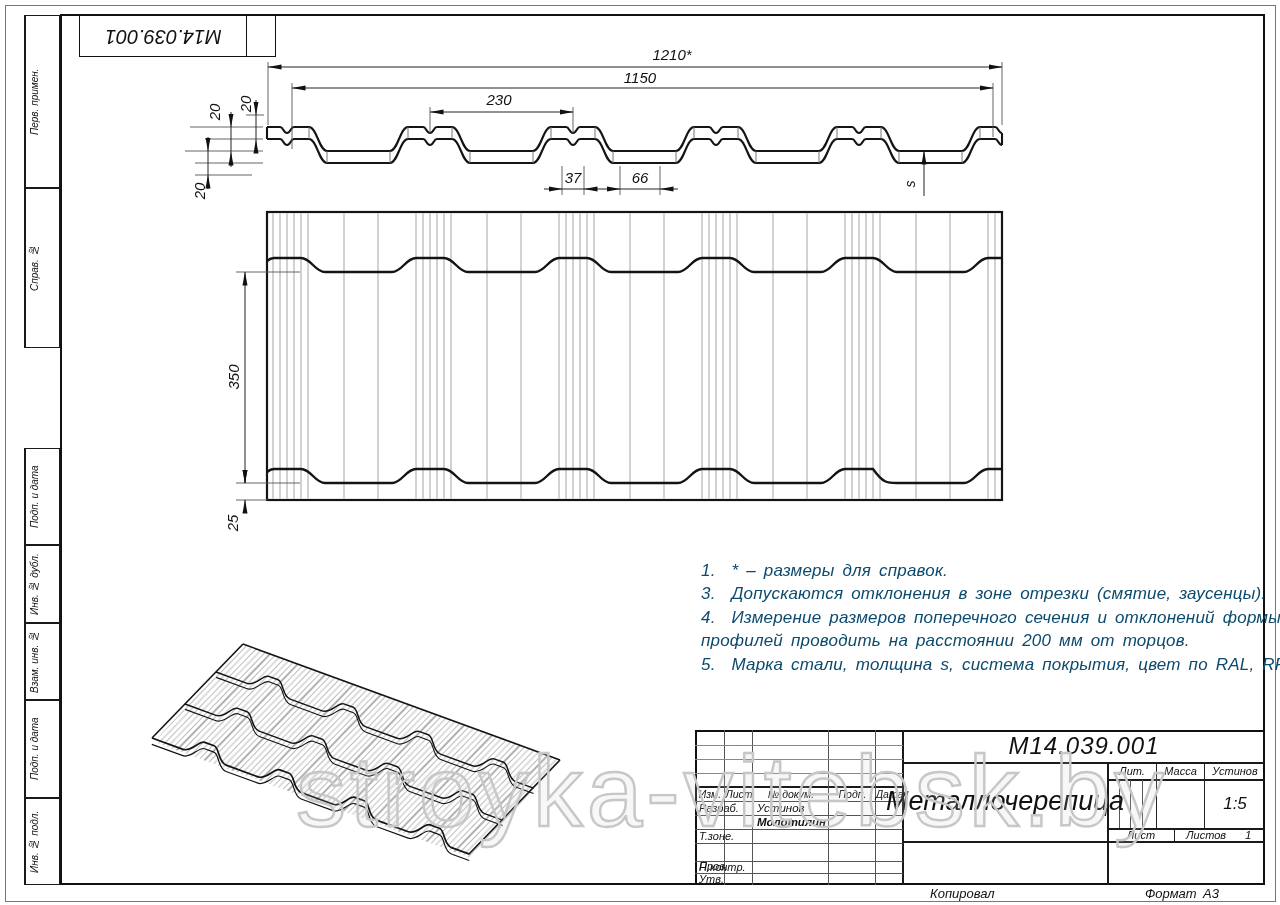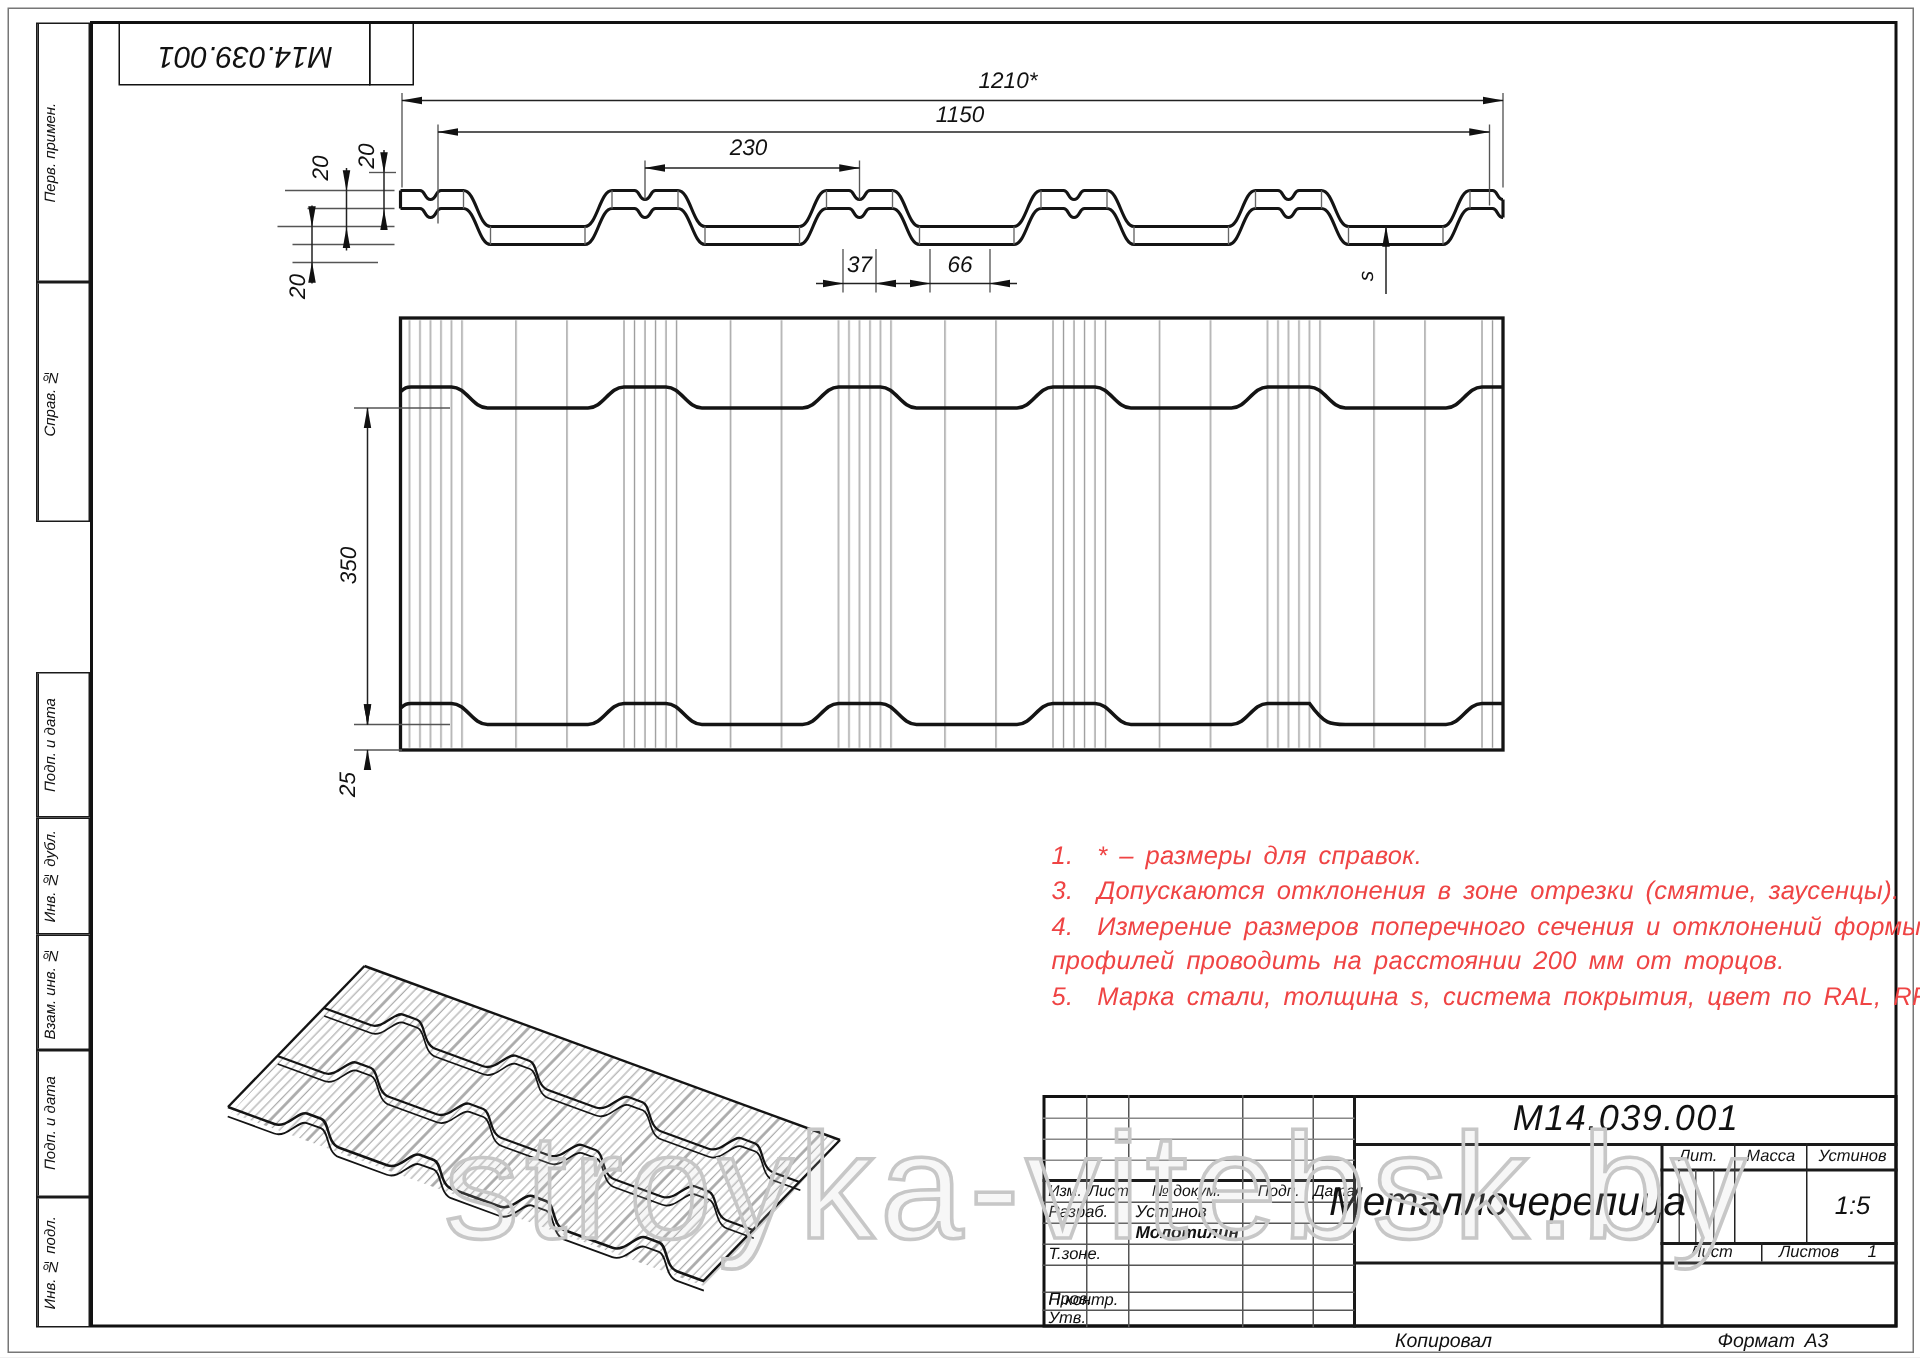--- a/index.html
+++ b/index.html
@@ -6,21 +6,21 @@
   .sheet{position:relative;width:1280px;height:905px;background:#ffffff;overflow:hidden;
          font-family:"Liberation Sans","DejaVu Sans",sans-serif;color:#111;}
   .abs{position:absolute;}
   .ln{position:absolute;background:#1a1a1a;}
   .lt{position:absolute;background:#555;}
   .it{font-style:italic;}
   .dim{position:absolute;font-style:italic;font-size:15px;white-space:nowrap;
        transform:translate(-50%,-50%);color:#111;}
   .dim.rot{transform:translate(-50%,-50%) rotate(-90deg);}
   .note-line{white-space:pre;font-style:italic;font-size:17px;height:23.4px;
-             letter-spacing:.2px;word-spacing:3px;color:#ef4444;}
+             letter-spacing:.2px;word-spacing:3px;color:#0c4a6e;}
   .mbox{position:absolute;left:24px;width:36px;border:1.5px solid #1a1a1a;box-sizing:border-box;}
   .mlabel{position:absolute;left:0;top:0;bottom:0;width:16px;border-right:1.2px solid #1a1a1a;
           writing-mode:vertical-rl;transform:rotate(180deg);display:flex;align-items:center;
           justify-content:center;font-size:10px;font-style:italic;white-space:nowrap;}
   .tbtext{position:absolute;font-style:italic;display:flex;align-items:center;}
   .ctr{justify-content:center;text-align:center;}
   .watermark{position:absolute;left:296px;top:734px;font-size:100px;letter-spacing:4px;
              white-space:nowrap;color:rgba(205,205,205,0.16);
              -webkit-text-stroke:2.4px #c7c7c7;z-index:8;pointer-events:none;font-weight:400;}
   svg{position:absolute;left:0;top:0;z-index:1;}

